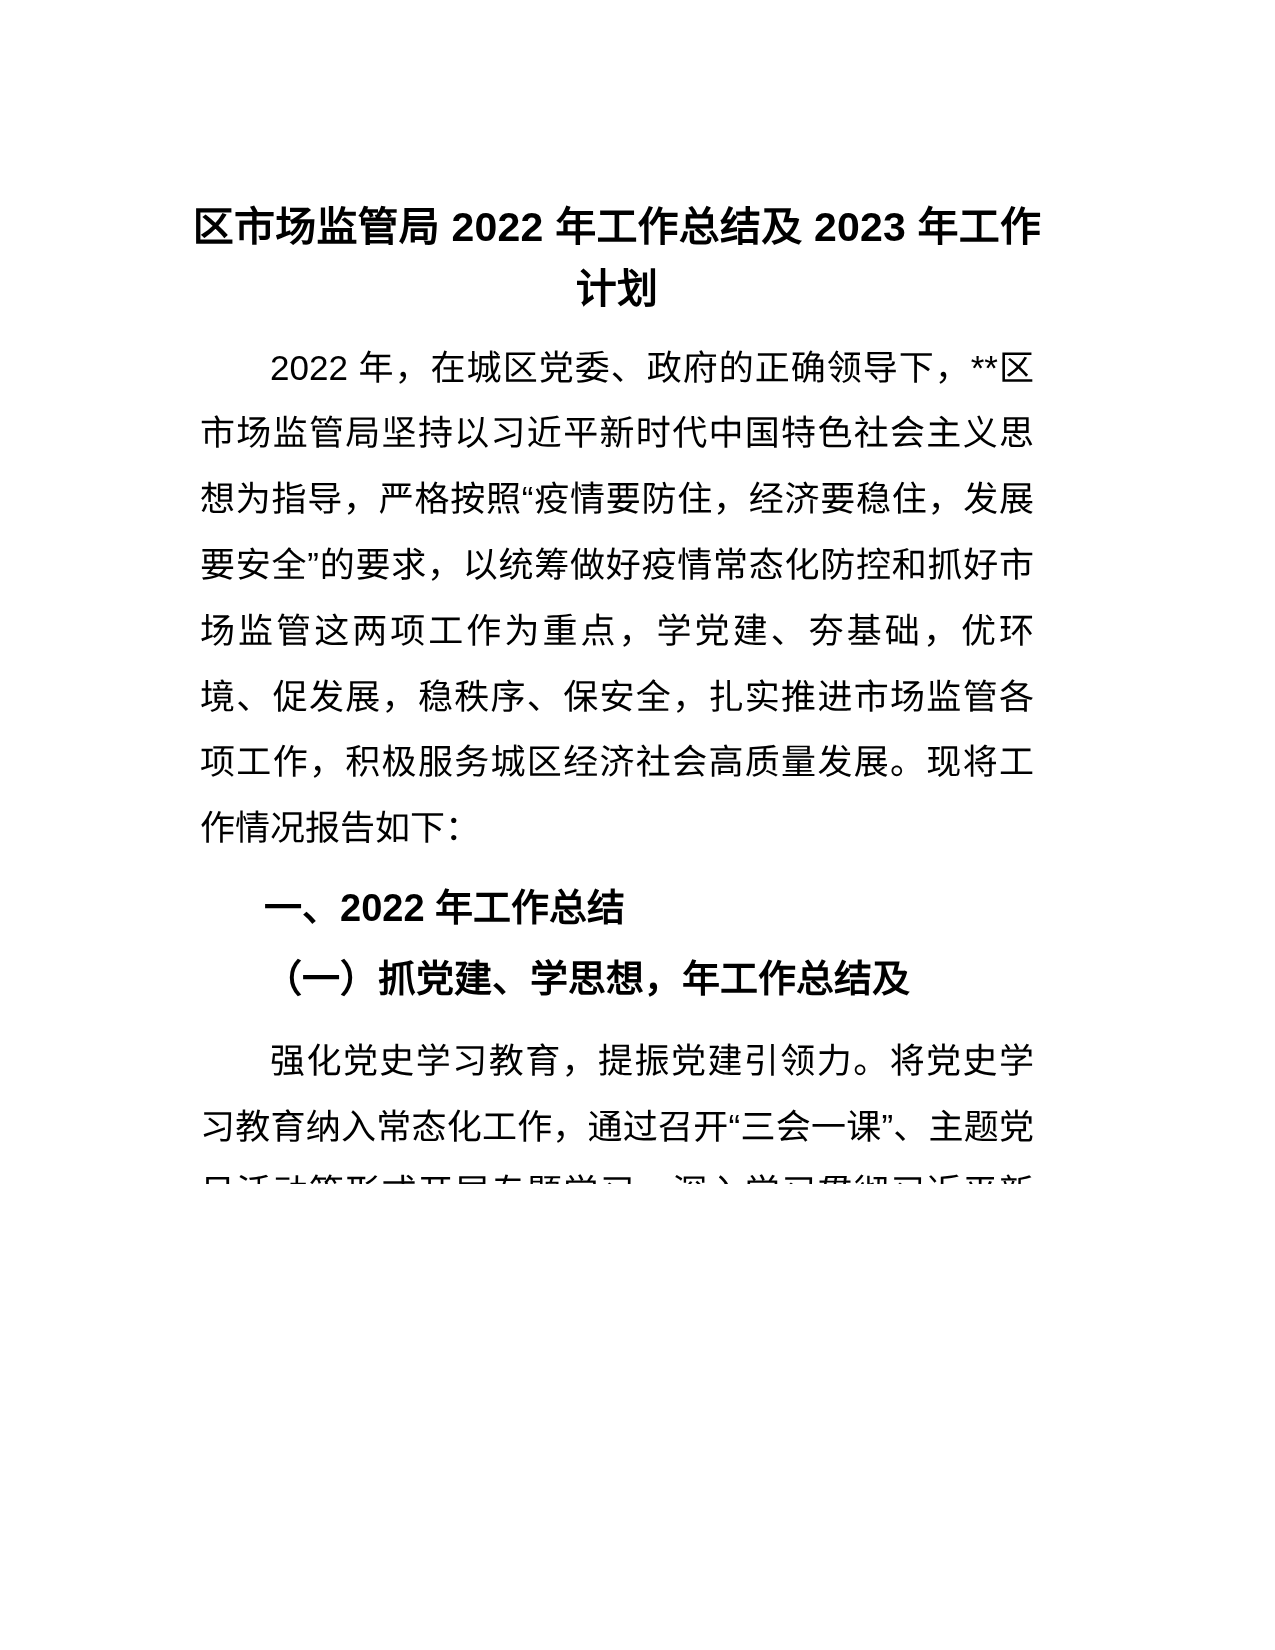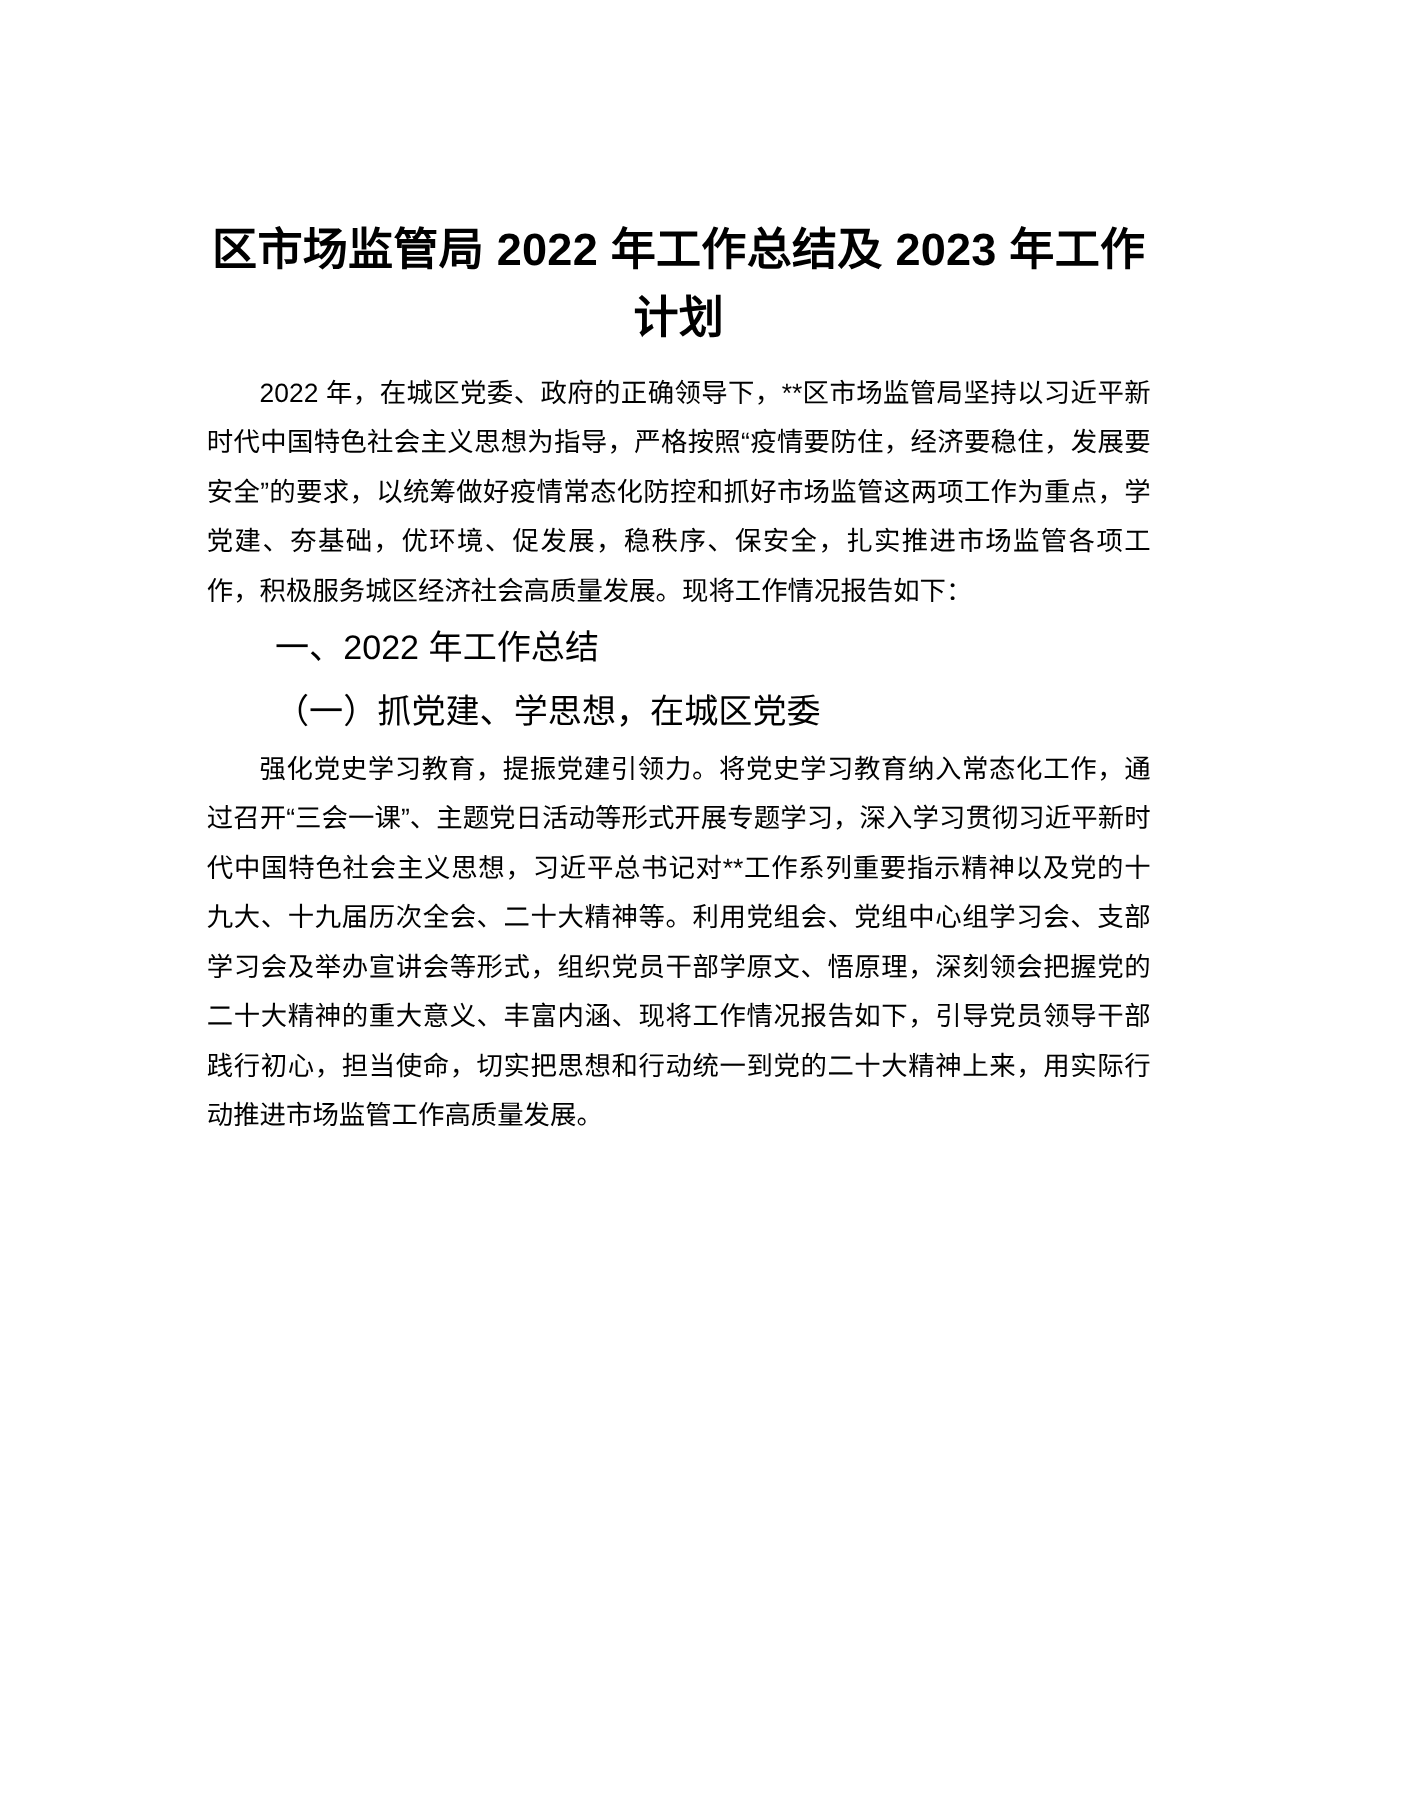--- a/index.html
+++ b/index.html
@@ -31,52 +31,53 @@
   .doc-title {
     font-size: 41px;
     font-weight: bold;
     line-height: 1.52;
     text-align: center;
     letter-spacing: 0.2px;
     margin: 0 0 14px 0;
     word-break: break-all;
   }
   .para {
-    font-size: 24px;
+    font-size: 35px;
     line-height: 1.88;
     text-align: justify;
     text-justify: inter-ideograph;
     text-align-last: left;
-    margin: 0;
+    margin: 12px;
     text-indent: 2em;
     word-break: break-all;
     letter-spacing: 0px;
   }
   .heading-1, .heading-2 {
-    font-size: 31px;
+    font-size: 38px;
     line-height: 1.88;
     margin: 0;
     text-indent: 2em;
     word-break: break-all;
     text-align: left;
+    font-weight: bold;
   }
 </style>
 </head>
 <body>
 
 <div class="page">
   <div class="content">
 
     <h1 class="doc-title">
       <span>区市场监管局 2022 年工作总结及 2023 年工作</span>
       <span>计划</span>
     </h1>
 
     <p class="para">2022 年，在城区党委、政府的正确领导下，**区市场监管局坚持以习近平新时代中国特色社会主义思想为指导，严格按照“疫情要防住，经济要稳住，发展要安全”的要求，以统筹做好疫情常态化防控和抓好市场监管这两项工作为重点，学党建、夯基础，优环境、促发展，稳秩序、保安全，扎实推进市场监管各项工作，积极服务城区经济社会高质量发展。现将工作情况报告如下：</p>
 
     <p class="heading-1">一、2022 年工作总结</p>
 
-    <p class="heading-2">（一）抓党建、学思想，在城区党委</p>
+    <p class="heading-2">（一）抓党建、学思想，年工作总结及</p>
 
     <p class="para">强化党史学习教育，提振党建引领力。将党史学习教育纳入常态化工作，通过召开“三会一课”、主题党日活动等形式开展专题学习，深入学习贯彻习近平新时代中国特色社会主义思想，习近平总书记对**工作系列重要指示精神以及党的十九大、十九届历次全会、二十大精神等。利用党组会、党组中心组学习会、支部学习会及举办宣讲会等形式，组织党员干部学原文、悟原理，深刻领会把握党的二十大精神的重大意义、丰富内涵、现将工作情况报告如下，引导党员领导干部践行初心，担当使命，切实把思想和行动统一到党的二十大精神上来，用实际行动推进市场监管工作高质量发展。</p>
 
   </div>
 </div>
 
 </body></html>

